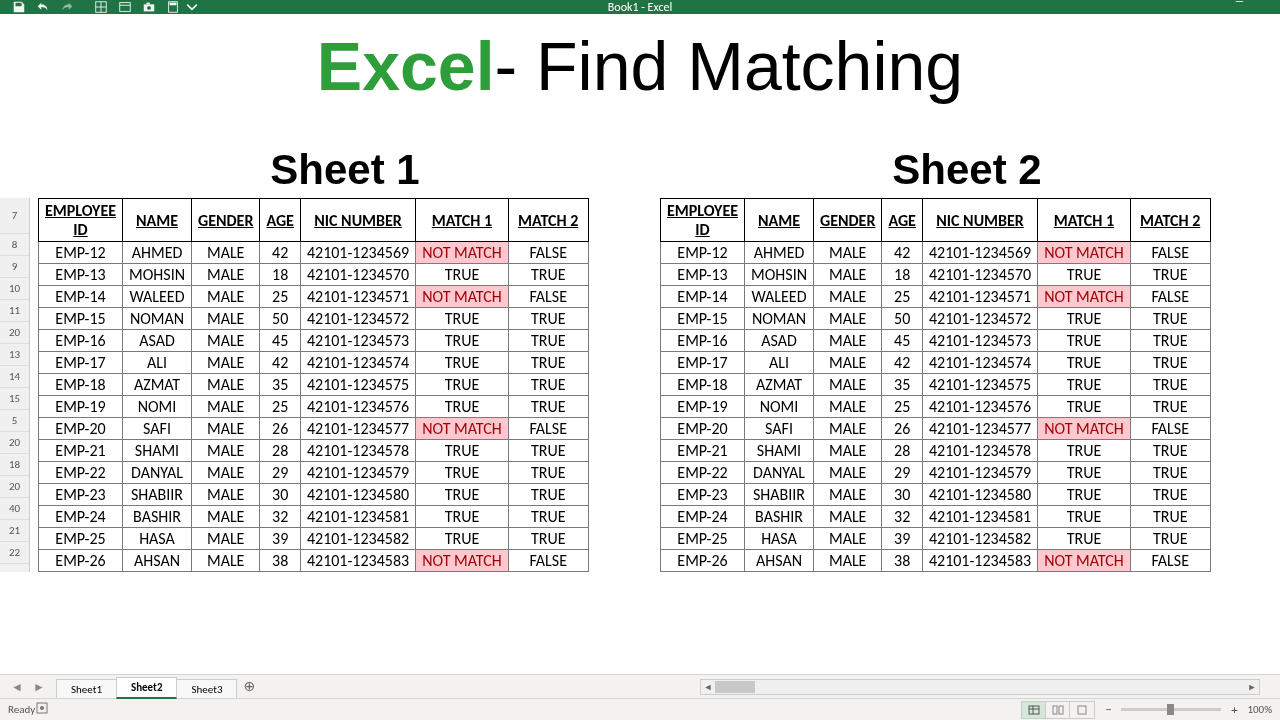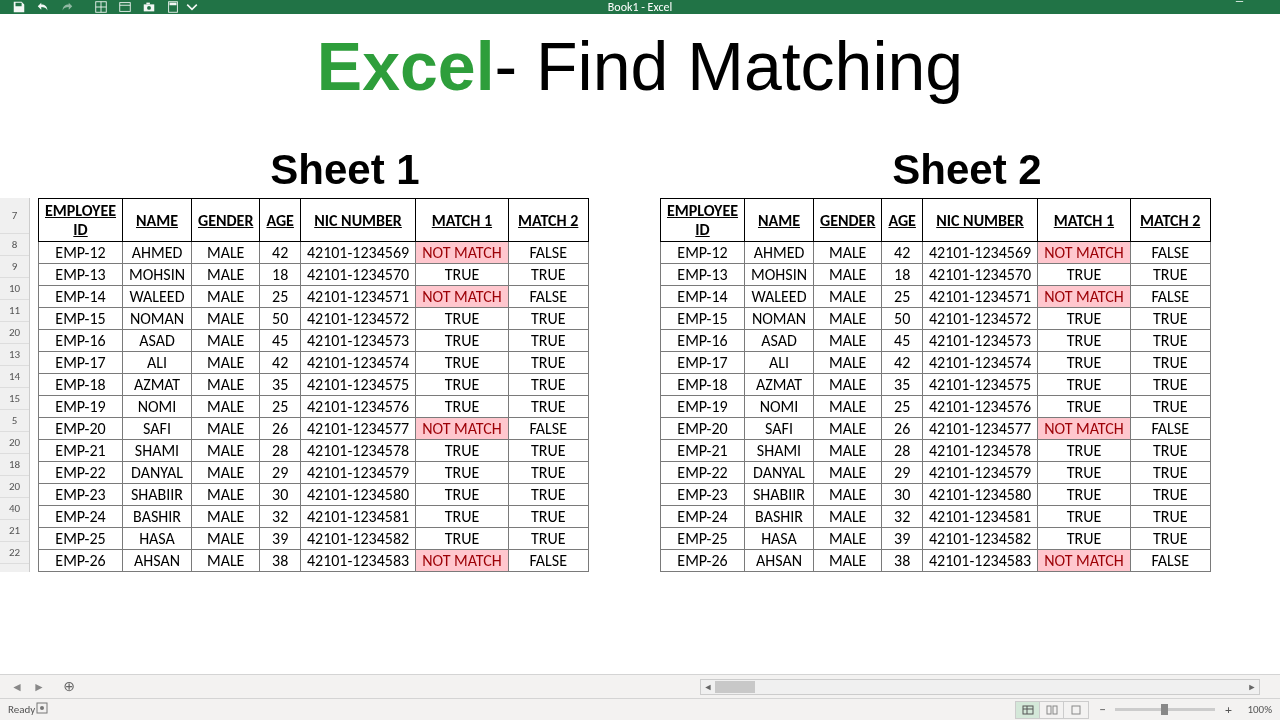--- a/index.html
+++ b/index.html
@@ -478,20 +478,25 @@
         </tbody>
       </table>
   </div>
 </div>
 
 <div class="statusbar-tabs">
   <div class="tab-nav">
     <div class="tab-nav-btn">◄</div>
     <div class="tab-nav-btn">►</div>
   </div>
+  <div class="sheet-tabs" id="sheettabs">
+      <div class="sheet-tab">Sheet1</div>
+      <div class="sheet-tab active">Sheet2</div>
+      <div class="sheet-tab">Sheet3</div>
+    </div>
   <div class="add-sheet">⊕</div>
   <div class="hscroll">
     <div class="hscroll-arrow" style="left:0">◄</div>
     <div class="hscroll-thumb"></div>
     <div class="hscroll-arrow" style="right:0">►</div>
   </div>
 </div>
 
 <div class="statusbar">
   <div class="status-left">
@@ -520,15 +525,15 @@
           <svg width="12" height="10" viewBox="0 0 12 10">
             <rect x="2" y="1" width="8" height="8" fill="none" stroke="#888"></rect>
           </svg>
         </div>
     </div>
     <span class="zoom-btn">−</span>
     <div class="zoom-slider">
         <div class="zoom-handle"></div>
       </div>
     <span class="zoom-btn">+</span>
-    <span style="margin-left:6px">100%</span>
+    <span style="margin-left:0">100%</span>
   </div>
 </div>
 
 </body></html>

